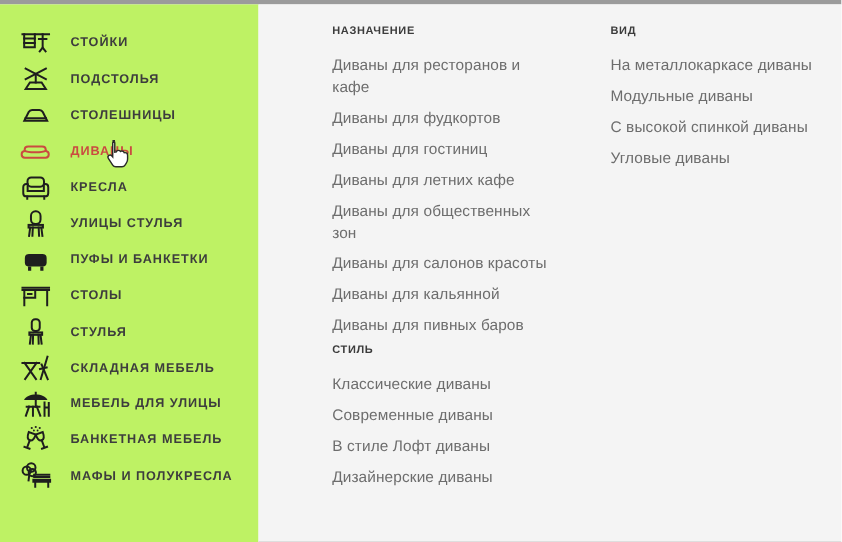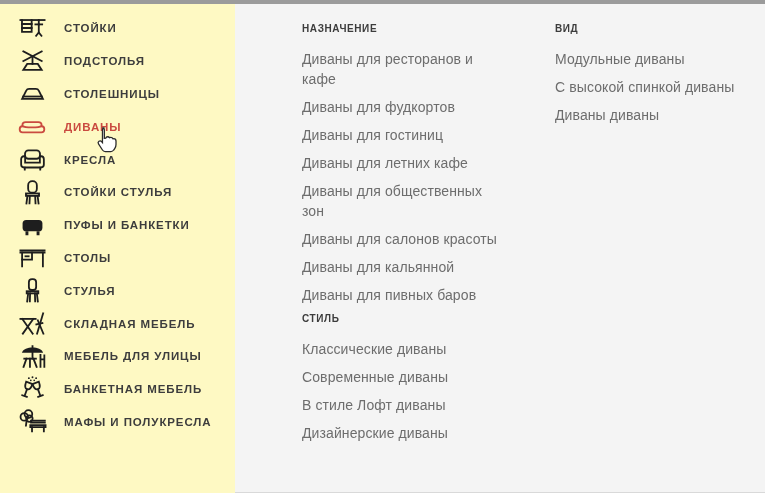--- a/index.html
+++ b/index.html
@@ -7,21 +7,21 @@
     --icon:#1e1e1e;
     --side-text:#3d3d3d;
     --head-text:#3c3c3c;
     --link-text:#6d6d6d;
   }
   *{margin:0;padding:0;box-sizing:border-box;}
   html,body{width:765px;height:493px;}
   body{font-family:"Liberation Sans","DejaVu Sans",sans-serif;background:#fff;}
   .frame{position:relative;width:765px;height:493px;overflow:hidden;background:#fff;}
   .topbar{position:absolute;top:0;left:0;right:0;height:4px;background:#9b9b9b;}
-  .sidebar{position:absolute;top:4px;left:0;bottom:0;width:235px;background:#fef9c3;padding-top:8px;}
+  .sidebar{position:absolute;top:4px;left:0;bottom:0;width:235px;background:#bef264;padding-top:19px;}
   .side-item{height:32.8px;display:flex;align-items:center;cursor:pointer;}
   .side-icon{width:48px;margin-left:8px;display:flex;justify-content:center;align-items:center;color:var(--icon);}
   .side-icon svg{display:block;}
   .side-label{margin-left:8px;font-size:11.5px;font-weight:bold;letter-spacing:.9px;color:var(--side-text);white-space:nowrap;}
   .side-item.active .side-label,.side-item.active .side-icon{color:var(--accent);}
   .main{position:absolute;top:4px;left:235px;right:0;bottom:0;background:#f4f4f4;border-bottom:1px solid #d9d9d9;}
   .menu{display:flex;padding:19px 0 0 67px;}
   .menu-col{display:flex;flex-direction:column;}
   .menu-col.col-0{width:253px;}
   .menu-section + .menu-section{}
@@ -90,21 +90,21 @@
         <span class="side-label">КРЕСЛА</span>
       </div>
       <div class="side-item">
         <span class="side-icon">
           <svg width="31" height="29" viewBox="0 0 24 24" fill="none" stroke="currentColor" stroke-width="1.5" stroke-linecap="square">
             <rect x="8.4" y="2.6" width="7.2" height="9.6" rx="3.4"></rect>
             <rect x="6.6" y="12.8" width="10.8" height="2"></rect>
             <path d="M7.8 14.8L7 21M16.2 14.8L17 21M9.8 14.8l-.3 6.2M14.2 14.8l.3 6.2"></path>
           </svg>
         </span>
-        <span class="side-label">СТОЙКИ СТУЛЬЯ</span>
+        <span class="side-label">УЛИЦЫ СТУЛЬЯ</span>
       </div>
       <div class="side-item">
         <span class="side-icon">
           <svg width="31" height="29" viewBox="0 0 24 24" fill="none" stroke="currentColor" stroke-width="1.5" stroke-linecap="square">
             <rect x="3.8" y="7.4" width="16.4" height="9.4" rx="3" fill="currentColor" stroke="none"></rect>
             <path d="M6.2 16.8h2.4V20H6.2zM15.4 16.8h2.4V20h-2.4z" fill="currentColor" stroke="none"></path>
           </svg>
         </span>
         <span class="side-label">ПУФЫ И БАНКЕТКИ</span>
       </div>
@@ -211,23 +211,24 @@
             <div class="menu-heading">СТИЛЬ</div>
             <a class="menu-link">Классические диваны</a>
             <a class="menu-link">Современные диваны</a>
             <a class="menu-link">В стиле Лофт диваны</a>
             <a class="menu-link">Дизайнерские диваны</a>
           </div>
         </div>
         <div class="menu-col col-1">
           <div class="menu-section">
             <div class="menu-heading">ВИД</div>
+            <a class="menu-link">На металлокаркасе диваны</a>
             <a class="menu-link">Модульные диваны</a>
             <a class="menu-link">С высокой спинкой диваны</a>
-            <a class="menu-link">Диваны диваны</a>
+            <a class="menu-link">Угловые диваны</a>
           </div>
         </div>
       </div>
   </div>
 
   <div class="cursor">
     <svg width="25" height="28" viewBox="0 0 20 24">
       <path d="M7.2 1.6c1 0 1.8.8 1.8 1.8v7.2l1.2-.2c.2-.7.9-1.2 1.7-1.2.6 0 1.2.3 1.5.8.3-.2.7-.3 1.1-.3.9 0 1.6.5 1.9 1.3.2 0 .4-.1.6-.1 1.1 0 2 .9 2 2v2.9c0 1.2-.3 2.3-1 3.3l-1 1.5c-.5.8-1.4 1.3-2.4 1.3H9.8c-1 0-1.9-.5-2.4-1.3L4 15.4c-.5-.8-.3-1.8.4-2.3.7-.5 1.6-.4 2.2.2l.8.9V3.4c0-1 .8-1.8 1.8-1.8z" fill="#ffffff" stroke="#2a2a2a" stroke-width="1.1"></path>
     </svg>
   </div>

